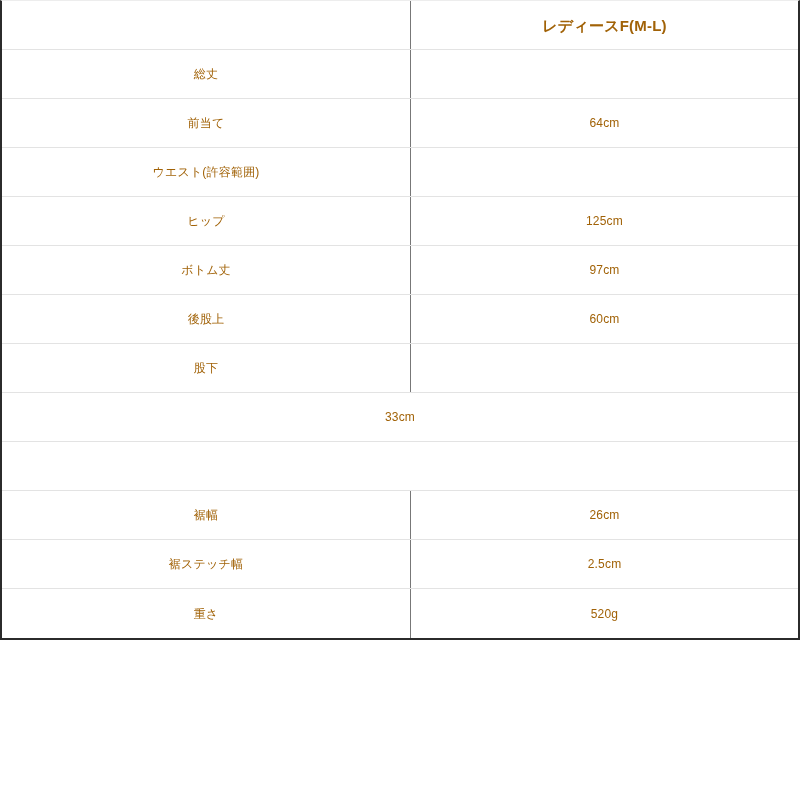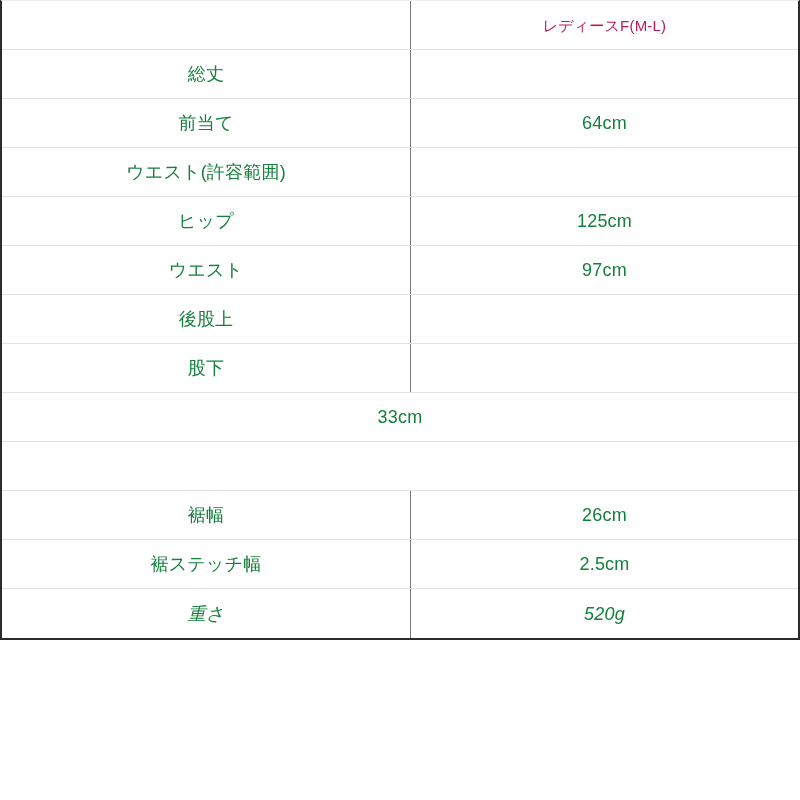--- a/index.html
+++ b/index.html
@@ -27,44 +27,43 @@
   }
   .row {
     box-sizing: border-box;
     display: flex;
     height: 49px;
     border-bottom: 1px solid #e3e3e3;
     background: #ffffff;
   }
   .row:last-child {
     border-bottom: none;
-    font-style: italic;
   }
   .cell {
     box-sizing: border-box;
     display: flex;
     align-items: center;
     justify-content: center;
-    color: #15803d;
-    font-size: 18px;
+    color: #a16207;
+    font-size: 12px;
     line-height: 1;
     letter-spacing: 0.2px;
   }
   .label-cell {
     width: 409px;
     flex: 0 0 409px;
     border-right: 1px solid #777777;
   }
   .value-cell {
     flex: 1 1 auto;
   }
   .header-value {
-    font-weight: normal;
+    font-weight: bold;
     font-size: 15px;
-    color: #be185d;
+    color: #a16207;
   }
 </style>
 </head>
 <body>
 
 <div class="page">
   <div class="size-table">
 
     <div class="row">
       <div class="cell label-cell"></div>
@@ -84,26 +83,27 @@
   <div class="row">
     <div class="cell label-cell">ウエスト(許容範囲)</div>
   </div>
 
   <div class="row">
     <div class="cell label-cell">ヒップ</div>
     <div class="cell value-cell">125cm</div>
   </div>
 
   <div class="row">
-    <div class="cell label-cell">ウエスト</div>
+    <div class="cell label-cell">ボトム丈</div>
     <div class="cell value-cell">97cm</div>
   </div>
 
   <div class="row">
     <div class="cell label-cell">後股上</div>
+    <div class="cell value-cell">60cm</div>
   </div>
 
   <div class="row">
     <div class="cell label-cell">股下</div>
   </div>
 
   <div class="row">
     <div class="cell value-cell">33cm</div>
   </div>
 

